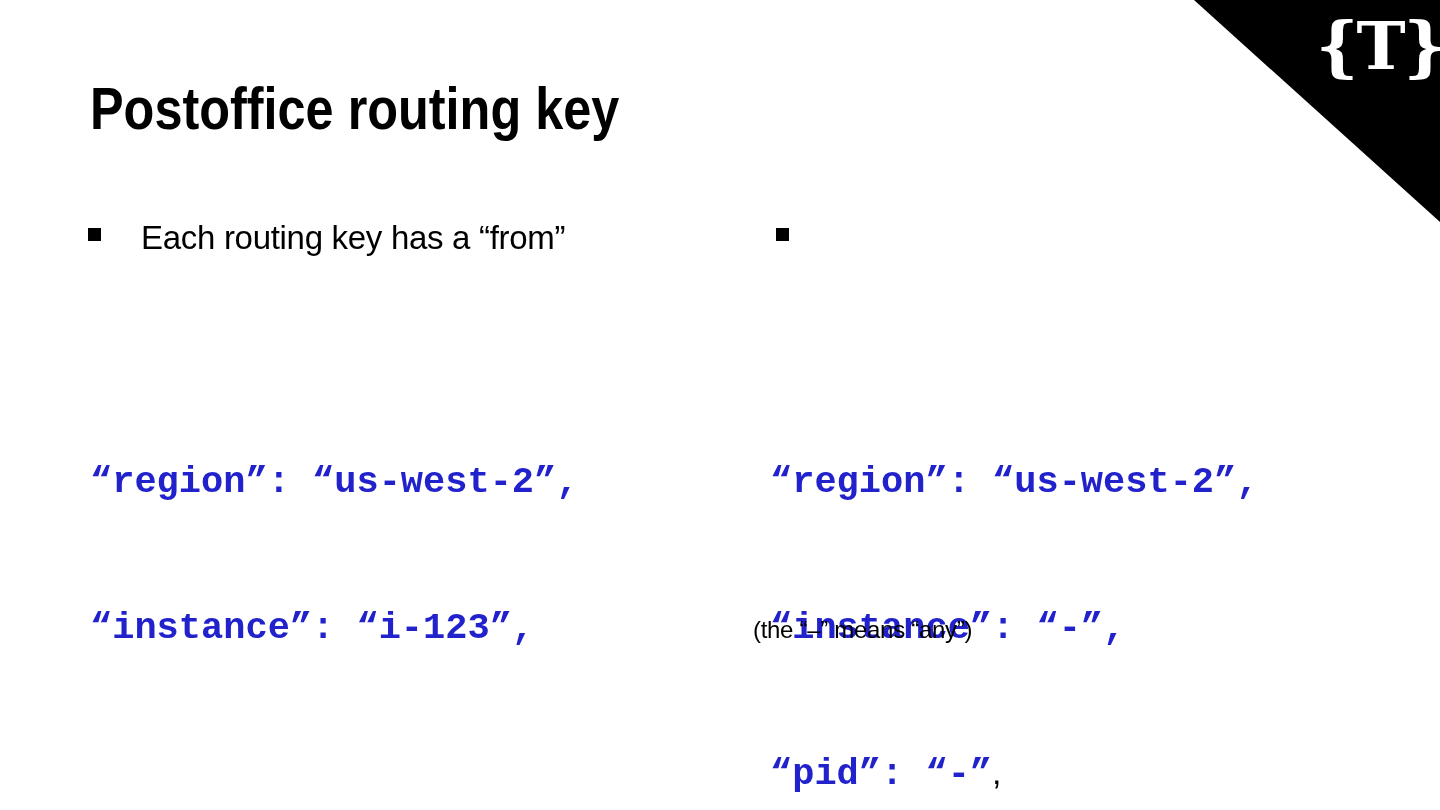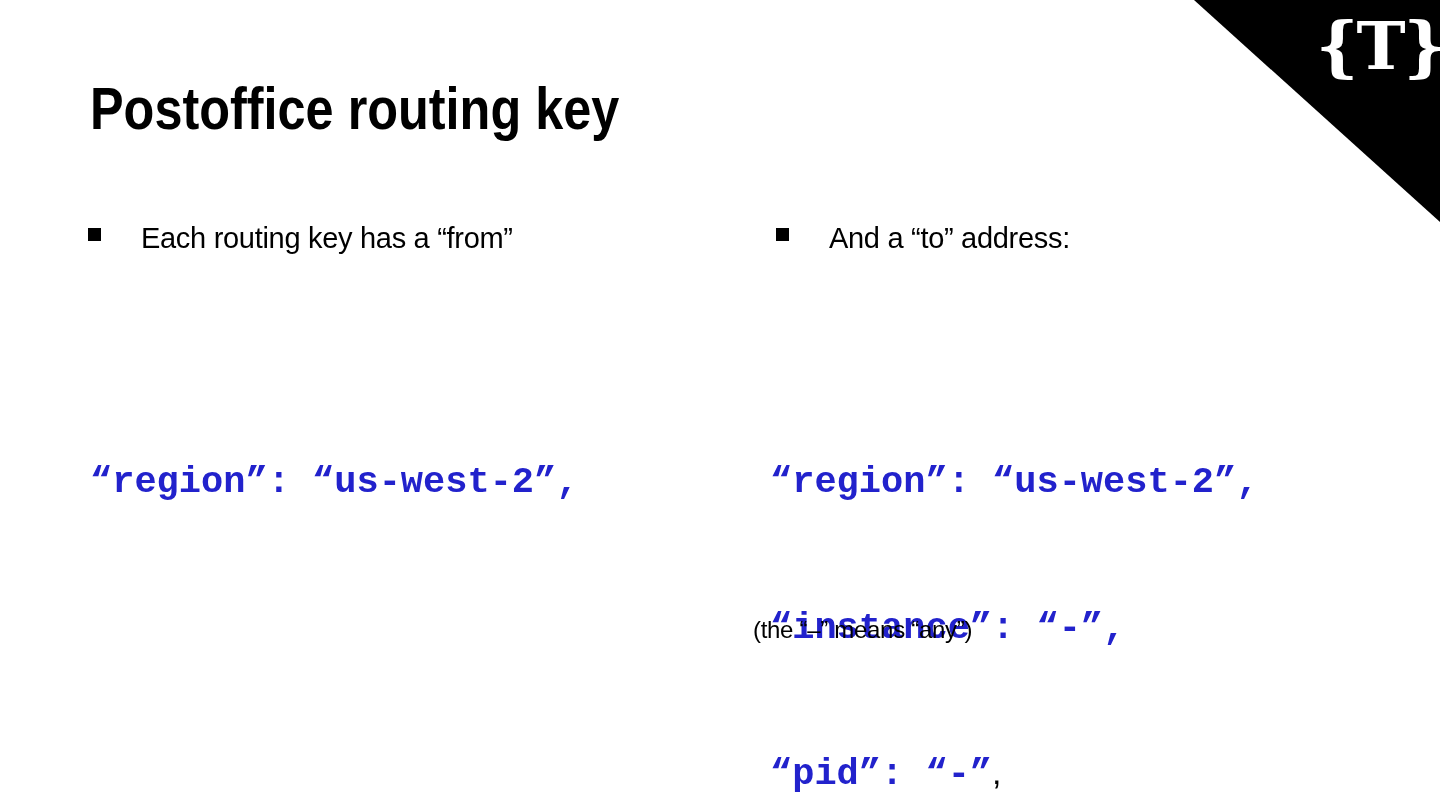--- a/index.html
+++ b/index.html
@@ -44,21 +44,21 @@
   }
   .b-left{left:88px;top:214px;width:640px;}
   .b-right{left:776px;top:214px;width:600px;}
   .sq{
     flex:0 0 13px;
     width:13px;height:13px;
     background:#000;
     margin-top:14px;
   }
   .bullet-text{
-    font-size:29px;
+    font-size:33px;
     line-height:48px;
     letter-spacing:-0.3px;
   }
   .code{
     position:absolute;
     font-family:"Liberation Mono",monospace;
     font-weight:bold;
     font-size:37px;
     line-height:48px;
     color:#2222cc;
@@ -92,27 +92,25 @@
 
   <div class="bullet-item b-left">
     <span class="sq"></span>
     <div class="bullet-text">
       <div>Each routing key has a “from”</div>
     </div>
   </div>
 
   <div class="bullet-item b-right">
     <span class="sq"></span>
-    <div class="bullet-text">
-      <div>And a “to” address:</div>
-    </div>
   </div>
 
   <div class="code code-left">
     <div class="code-line"><span>“region”: “us-west-2”,</span><span class="sfx"></span></div>
+    <div class="code-line"><span>“instance”: “i-123”,</span><span class="sfx"></span></div>
     
     
   </div>
 
   <div class="code code-right">
     <div class="code-line"><span>“region”: “us-west-2”,</span><span class="sfx"></span></div>
     <div class="code-line"><span>“instance”: “-”,</span><span class="sfx"></span></div>
     <div class="code-line"><span>“pid”: “-”</span><span class="sfx">,</span></div>
     
     

